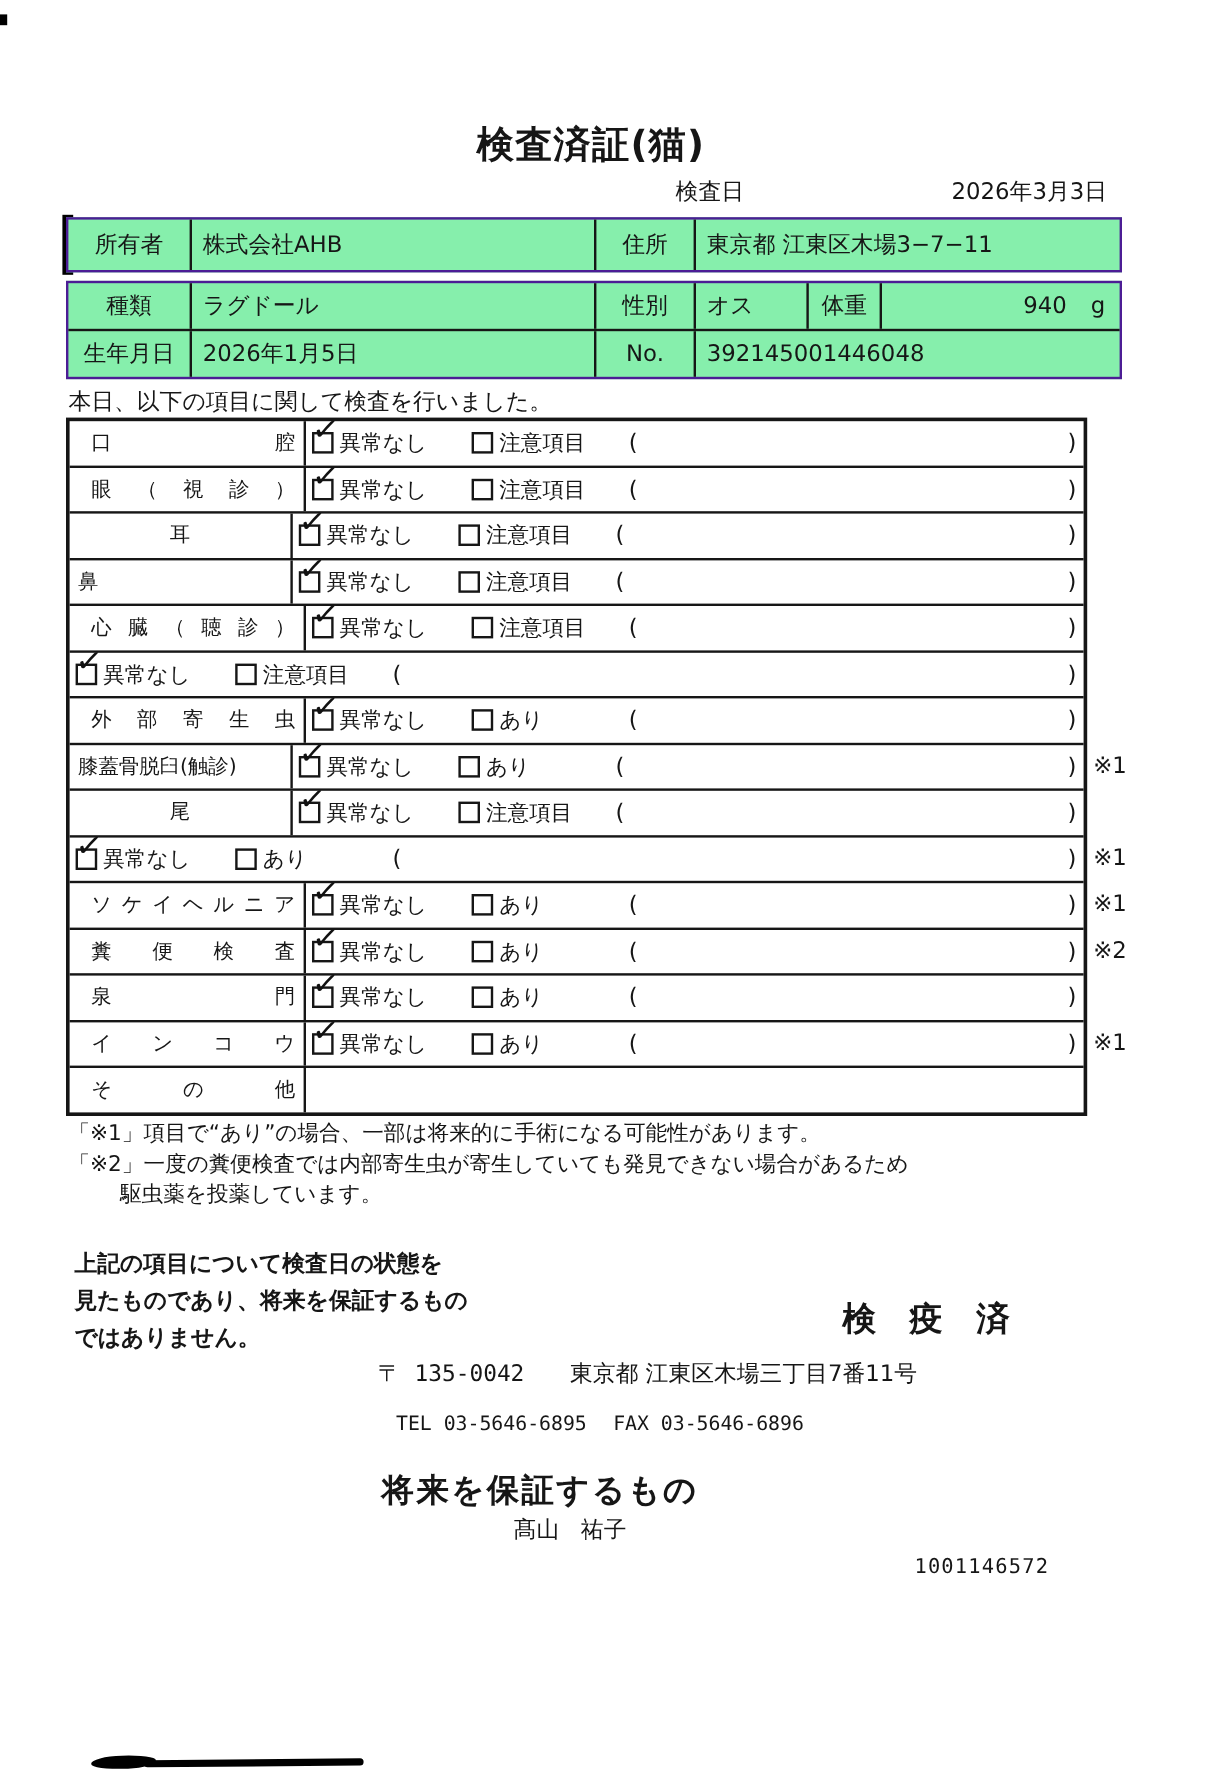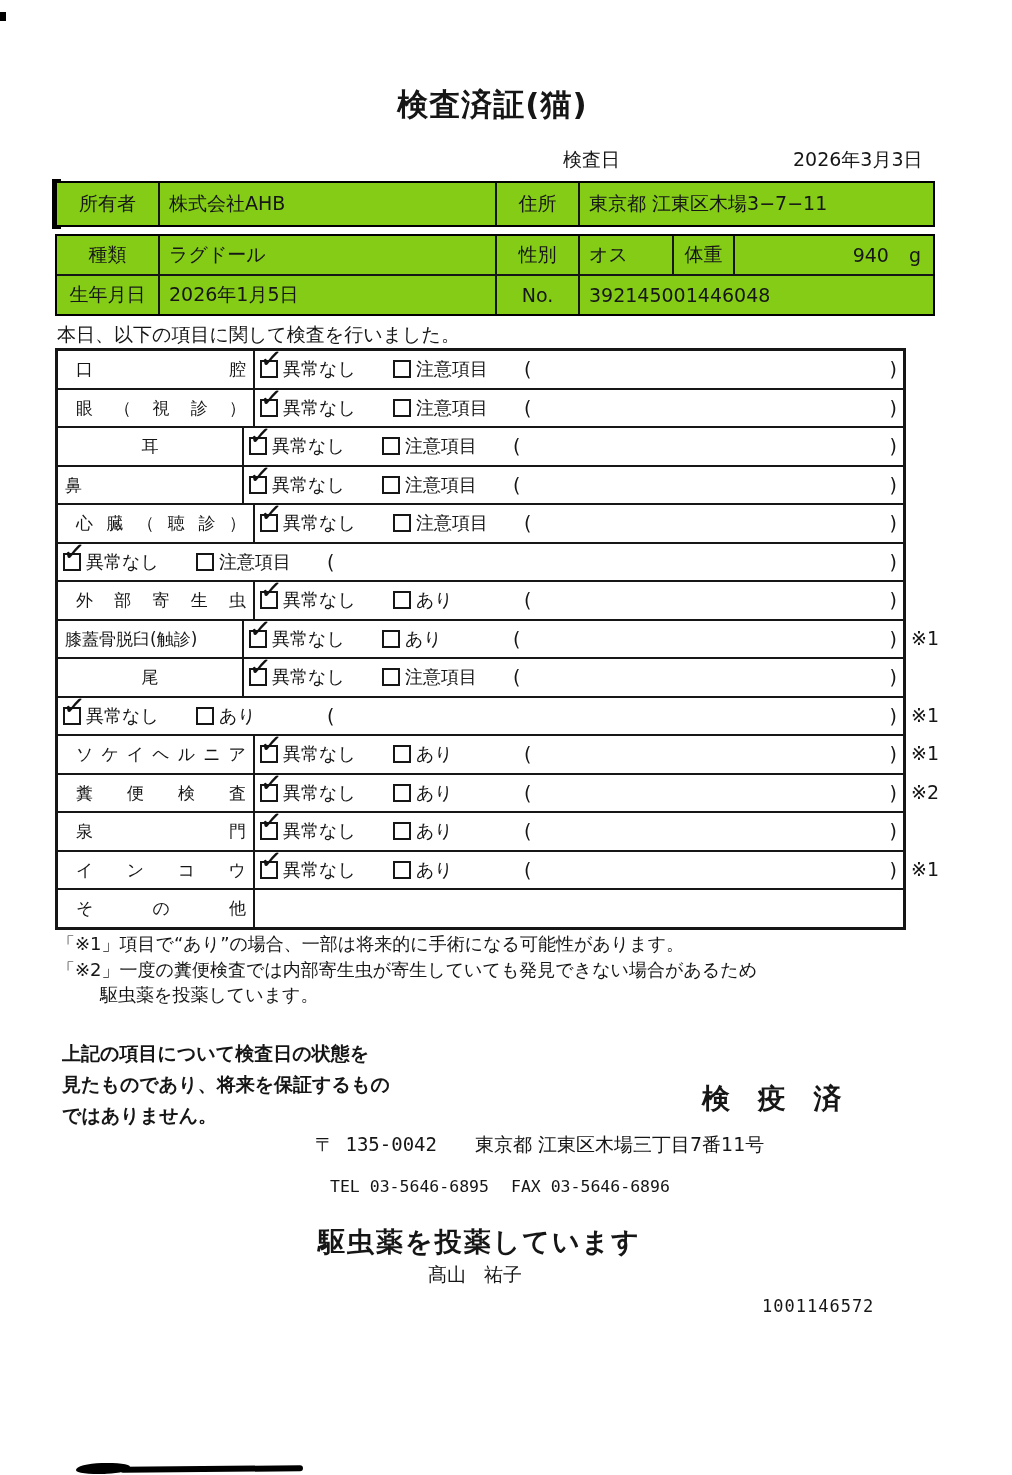--- a/index.html
+++ b/index.html
@@ -3,25 +3,25 @@
 <meta charset="utf-8">
 <style>
   html,body{margin:0;padding:0;}
   body{
     width:1012px;height:1475px;position:relative;background:#ffffff;
     color:#161616;font-family:"DejaVu Sans",sans-serif;font-weight:500;
     overflow:hidden;
   }
   .abs{position:absolute;}
   
-  .title{top:84px;left:0;width:985px;text-align:center;font-size:31px;font-weight:700;letter-spacing:1px;}
+  .title{top:100px;left:0;width:985px;text-align:center;font-size:31px;font-weight:700;letter-spacing:1px;}
   .insp-date-label{top:147px;left:563px;font-size:19px;}
   .insp-date-value{top:147px;left:793px;font-size:19px;}
   
-  .gtable{border:2px solid #000000;background:#84cc16;}
+  .gtable{border:2px solid #4c1d95;background:#86efac;}
   .owner-table{top:181px;left:55px;width:876px;height:42px;display:grid;grid-template-columns:103px 337px 83px 1fr;}
   .a-row1{display:grid;grid-template-columns:103px 337px 83px 94px 61px 1fr;height:38px;border-bottom:2px solid #161616;}
   .a-row2{display:grid;grid-template-columns:103px 337px 83px 1fr;height:38px;}
   .animal-table{top:234px;left:55px;width:876px;}
   .cell{display:flex;align-items:center;border-right:2px solid #161616;padding:0 9px;font-size:19px;min-width:0;white-space:nowrap;}
   .cell.c{justify-content:center;padding:0 2px;}
   .cell.nbr{border-right:none;}
   .wcell{display:flex;align-items:center;justify-content:flex-end;gap:20px;padding:0 12px 0 8px;font-size:19px;border-right:none;}
   
   .intro{top:322px;left:57px;font-size:19px;font-weight:400;}
@@ -431,15 +431,15 @@
 <div class="abs stamp">検 疫 済</div>
 
 <div class="abs addr-row">
   <span class="postal">〒 135-0042</span>
   <span>東京都 江東区木場三丁目7番11号</span>
 </div>
 <div class="abs tel-row">
   <span>TEL 03-5646-6895</span>
   <span>FAX 03-5646-6896</span>
 </div>
-<div class="abs clinic-name">駆虫薬を投薬しています</div>
+<div class="abs clinic-name">将来を保証するもの</div>
 <div class="abs vet-name">髙山 祐子</div>
 <div class="abs cert-no">1001146572</div>
 
 </body></html>

